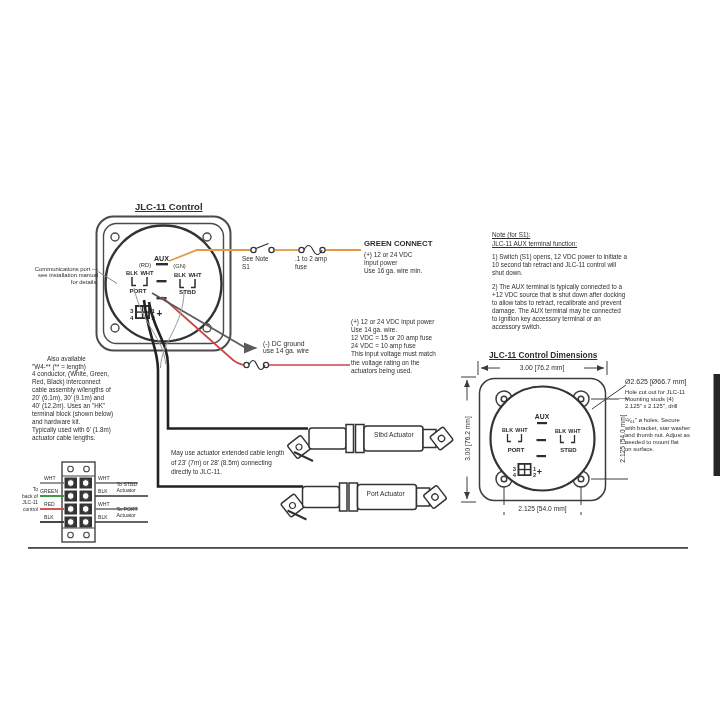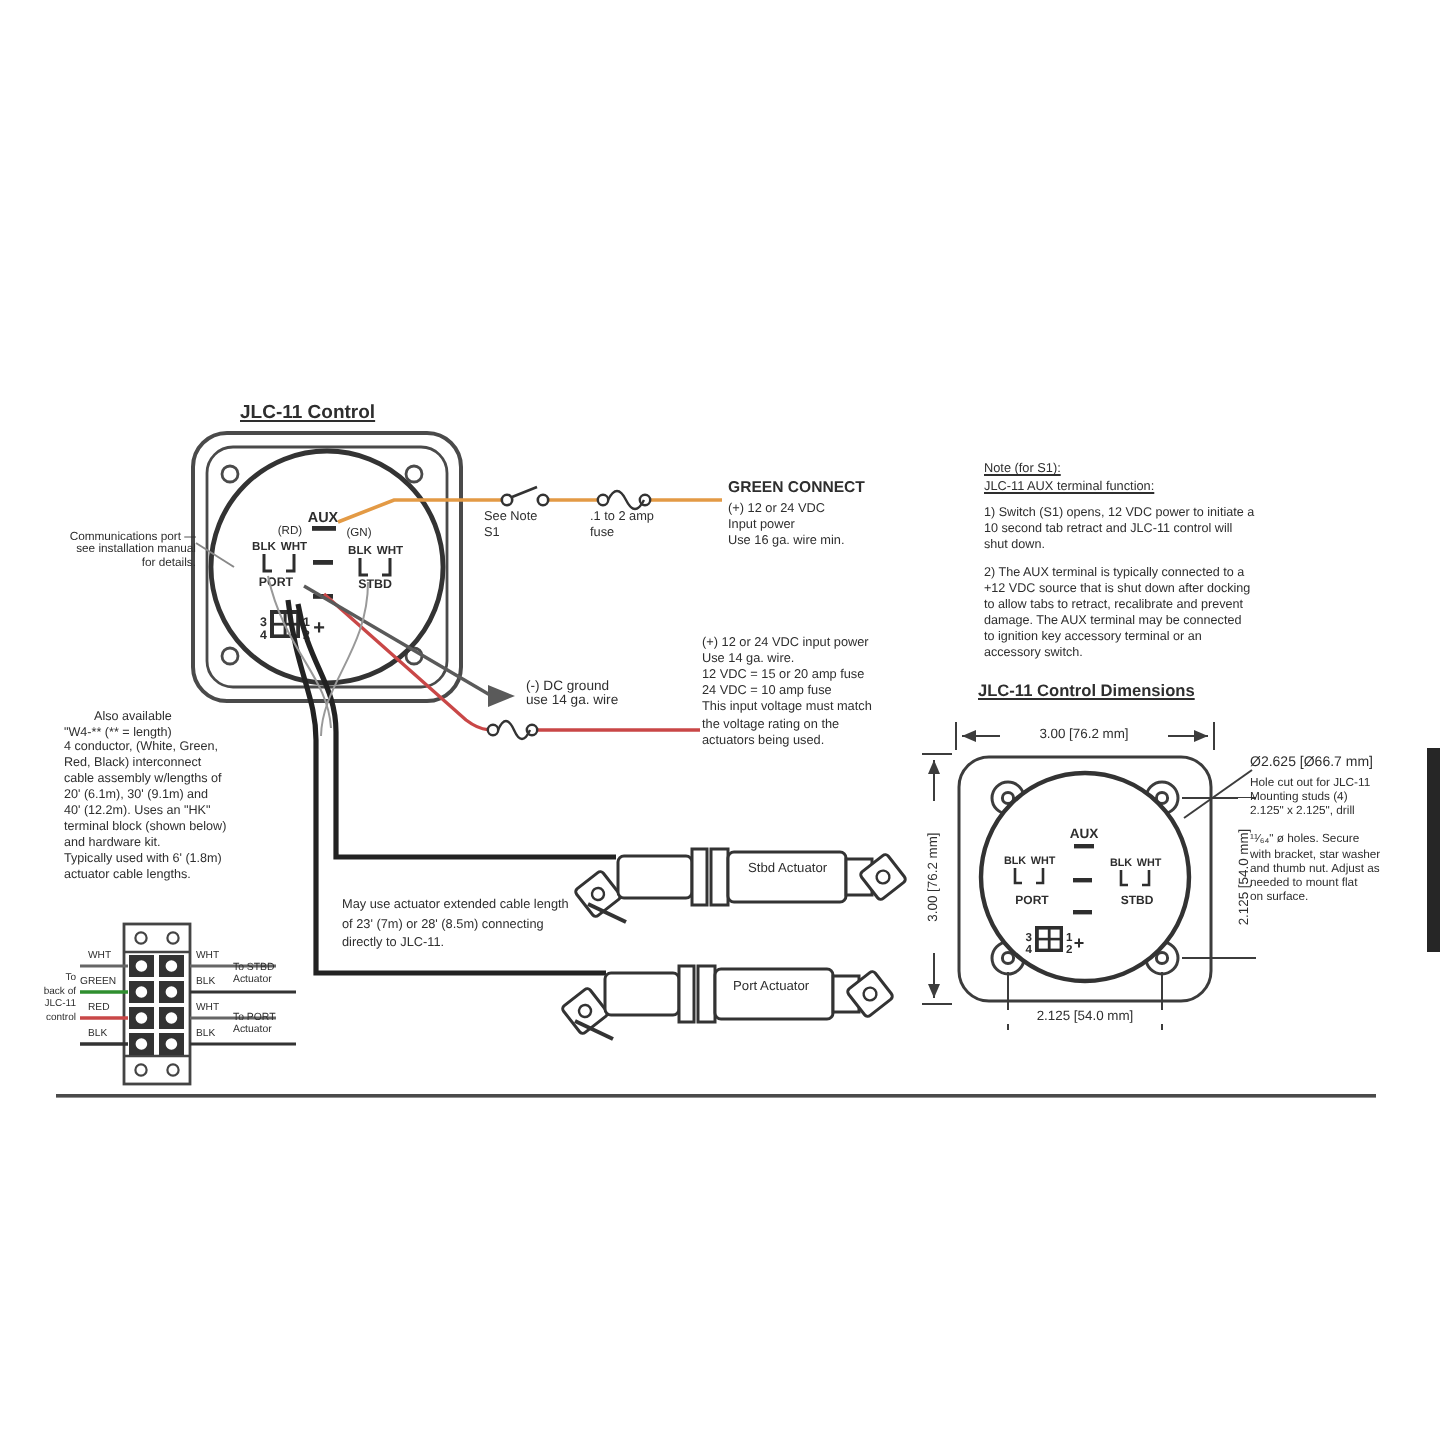--- a/index.html
+++ b/index.html
@@ -222,21 +222,21 @@
       <line x1="622" y1="402" x2="622" y2="476" marker-start="url(#ar)" marker-end="url(#ar)"></line>
       <path d="M504,486 V515 M581,486 V515"></path>
       <line x1="507" y1="509" x2="578" y2="509" marker-start="url(#ar)" marker-end="url(#ar)"></line>
       <path d="M626,385 L592,409"></path>
     </g>
 
     <rect x="28" y="547" width="660" height="1.8" fill="#4a4a4a"></rect>
     <rect x="713.5" y="374" width="6.5" height="102" fill="#262626"></rect>
   </svg>
 
-  <div class="abs h1" style="left:120px;top:201px;font-size:9.5px;">JLC-11 Control</div>
+  <div class="abs h1" style="left:135px;top:201px;font-size:9.5px;">JLC-11 Control</div>
 
   <div class="abs ml tr" style="left:26px;top:266px;width:72px;font-size:5.9px;line-height:6.4px;">Communications port —
 see installation manual
 for details.</div>
 
   <div class="abs ml" style="left:242px;top:255px;font-size:6.4px;line-height:7.8px;">See Note
 S1</div>
   <div class="abs ml" style="left:295px;top:255px;font-size:6.4px;line-height:7.8px;">.1 to 2 amp
 fuse</div>
 
@@ -297,21 +297,21 @@
 JLC-11
 control</div>
   <div class="abs ml" style="left:116.5px;top:480.5px;font-size:5.2px;line-height:6.6px;">To STBD
 Actuator</div>
   <div class="abs ml" style="left:116.5px;top:505.5px;font-size:5.2px;line-height:6.6px;">To PORT
 Actuator</div>
 
   <div class="abs" style="left:374px;top:431px;font-size:6.6px;">Stbd Actuator</div>
   <div class="abs" style="left:366.5px;top:489.5px;font-size:6.6px;">Port Actuator</div>
 
-  <div class="abs h1" style="left:489px;top:340px;font-size:8.3px;">JLC-11 Control Dimensions</div>
+  <div class="abs h1" style="left:489px;top:350px;font-size:8.3px;">JLC-11 Control Dimensions</div>
   <div class="abs tc bgw" style="left:500px;top:363.5px;width:84px;font-size:6.7px;">3.00 [76.2 mm]</div>
   <div class="abs tc bgw" style="left:503px;top:504.5px;width:79px;font-size:6.7px;">2.125 [54.0 mm]</div>
   <div class="abs tc bgw rot" style="left:429px;top:435px;width:76px;font-size:6.7px;">3.00 [76.2 mm]</div>
   <div class="abs tc bgw rot" style="left:583px;top:435px;width:79px;font-size:6.7px;">2.125 [54.0 mm]</div>
   <div class="abs" style="left:625px;top:377.5px;font-size:7px;">Ø2.625 [Ø66.7 mm]</div>
   <div class="abs ml" style="left:625px;top:388.5px;width:88px;font-size:5.9px;line-height:7.2px;">Hole cut out for JLC-11
 Mounting studs (4)
 2.125" x 2.125", drill
 
 ¹¹⁄₆₄" ø holes. Secure

